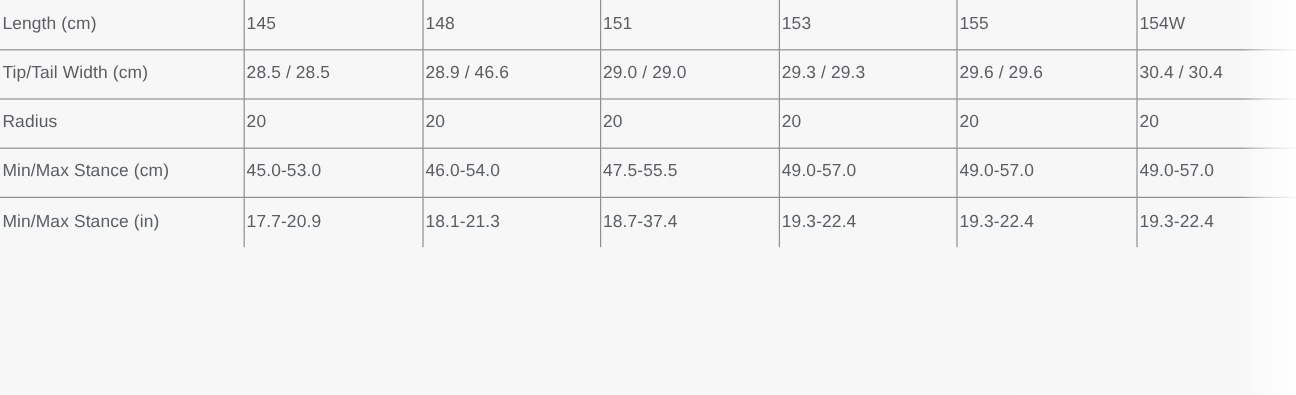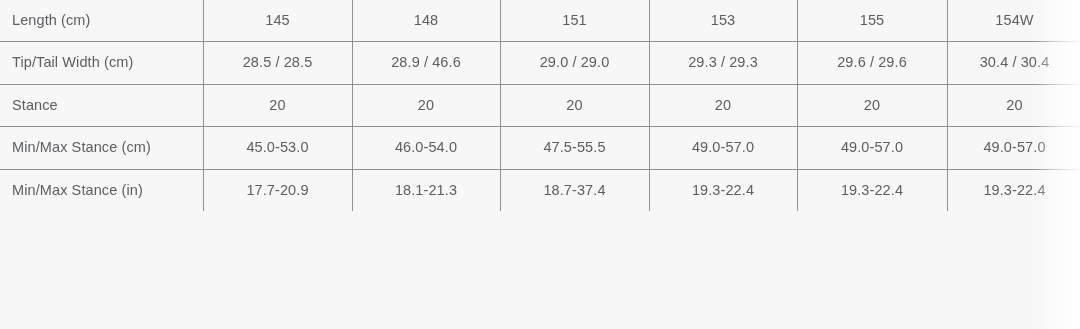--- a/index.html
+++ b/index.html
@@ -34,40 +34,40 @@
   }
 
   table#spec-table td {
     border-bottom: 1px solid #909090;
     border-right: 1px solid #909090;
     font-size: 14.5px;
     color: #5b5e61;
     font-weight: 400;
     letter-spacing: 0.1px;
     line-height: 1.2;
-    padding: 12px;
+    padding: 2px;
     height: 41.125px;
     box-sizing: border-box;
     background: #f7f7f7;
     white-space: nowrap;
     overflow: hidden;
   }
 
   table#spec-table tr:last-child td {
     border-bottom: none;
   }
 
   td.spec-label {
     width: 203px;
     text-align: left;
     padding-left: 13px;
   }
 
   td.spec-value {
-    text-align: center;
+    text-align: left;
   }
 
   td.spec-value.c0 { width: 149px; }
   td.spec-value.c1 { width: 148px; }
   td.spec-value.c2 { width: 149px; }
   td.spec-value.c3 { width: 148px; }
   td.spec-value.c4 { width: 150px; }
   td.spec-value.c5 { width: 135px; border-right: none; }
 
   
@@ -106,21 +106,21 @@
         <td class="spec-value c0">28.5 / 28.5</td>
         <td class="spec-value c1">28.9 / 46.6</td>
         <td class="spec-value c2">29.0 / 29.0</td>
         <td class="spec-value c3">29.3 / 29.3</td>
         <td class="spec-value c4">29.6 / 29.6</td>
         <td class="spec-value c5">30.4 / 30.4</td>
       </tr>
 
 
       <tr>
-        <td class="spec-label">Stance</td>
+        <td class="spec-label">Radius</td>
         <td class="spec-value c0">20</td>
         <td class="spec-value c1">20</td>
         <td class="spec-value c2">20</td>
         <td class="spec-value c3">20</td>
         <td class="spec-value c4">20</td>
         <td class="spec-value c5">20</td>
       </tr>
 
       <tr>
         <td class="spec-label">Min/Max Stance (cm)</td>

